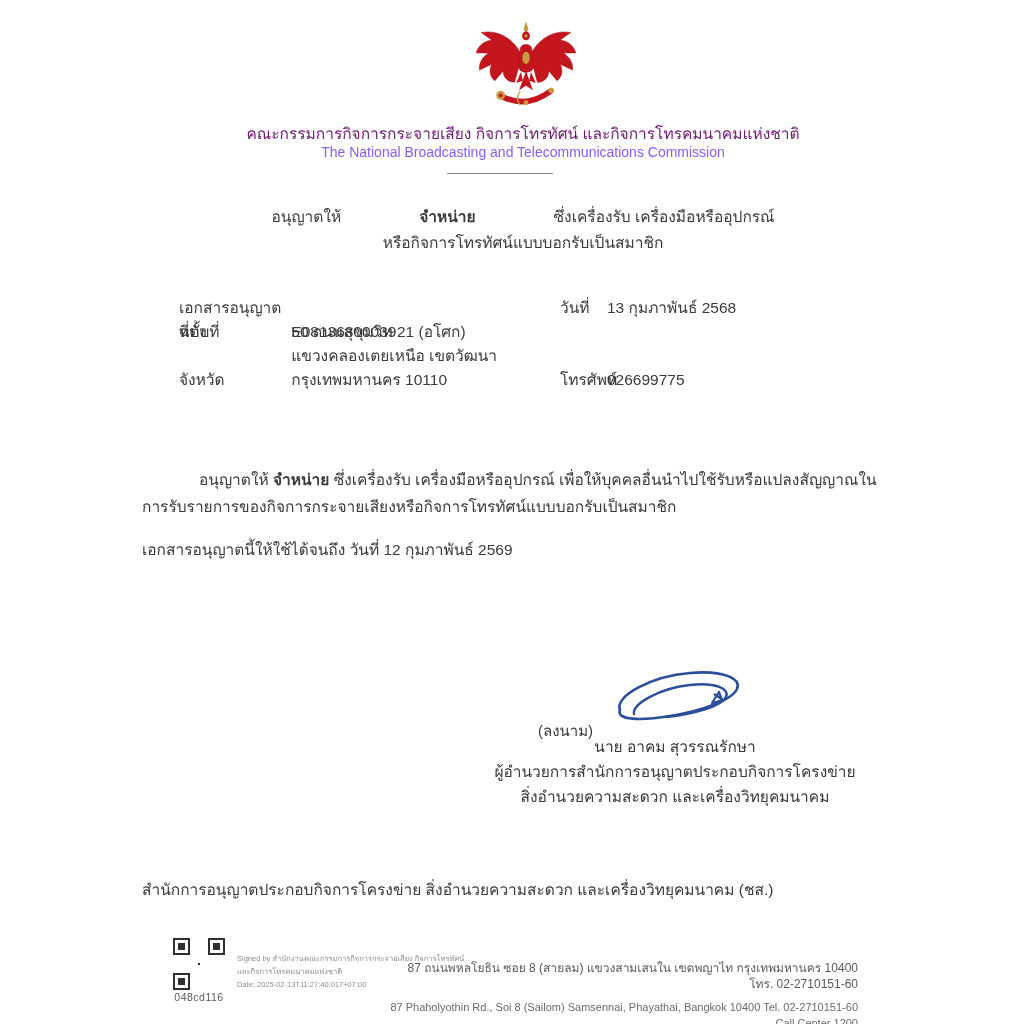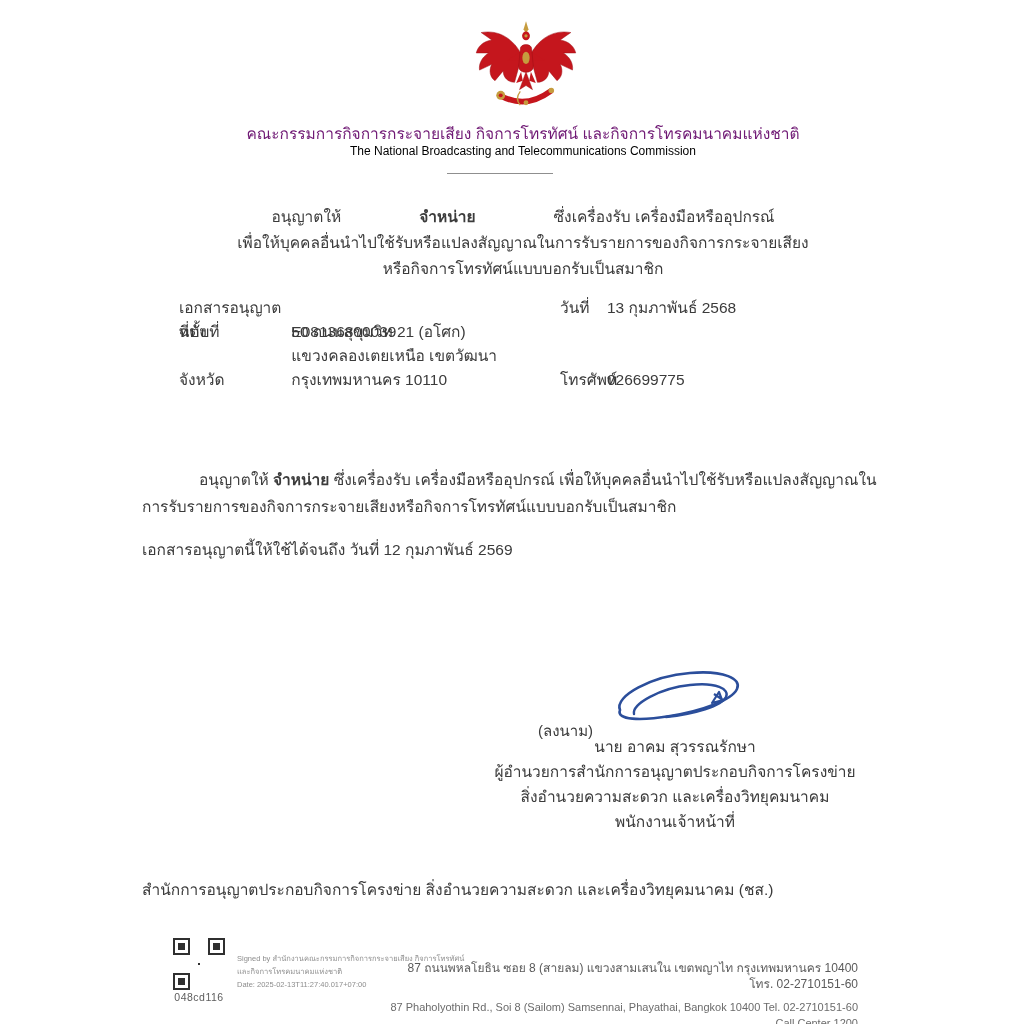--- a/index.html
+++ b/index.html
@@ -8,21 +8,21 @@
     font-family:"Liberation Sans","DejaVu Sans",sans-serif;
     color:#3b3b3b;
     position:relative;
     overflow:hidden;
   }
   .abs { position:absolute; }
 
   
   .emblem { left:473px; top:16px; width:106px; height:100px; }
   .org-th { left:23px; top:121px; width:1000px; text-align:center; font-size:15.5px; color:#701a75; }
-  .org-en { left:23px; top:144px; width:1000px; text-align:center; font-size:12px; color:#000000; }
+  .org-en { left:23px; top:144px; width:1000px; text-align:center; font-size:14px; color:#8b5cf6; }
   .rule   { left:447px; top:173px; width:106px; border-top:1px solid #8f8f8f; height:0; }
 
   
   .intro { left:23px; top:204px; width:1000px; text-align:center; font-size:15.5px; line-height:26px; }
   .intro-line1 { display:flex; justify-content:center; align-items:baseline; }
   .intro-line1 .mid { font-weight:bold; margin:0 78px; }
 
   
   .fields { left:179px; top:296px; width:720px; font-size:15.5px; }
   .frow { position:relative; height:24px; line-height:24px; }
@@ -90,21 +90,20 @@
 <div class="abs org-th">คณะกรรมการกิจการกระจายเสียง กิจการโทรทัศน์ และกิจการโทรคมนาคมแห่งชาติ</div>
 <div class="abs org-en">The National Broadcasting and Telecommunications Commission</div>
 <div class="abs rule"></div>
 
 <div class="abs intro">
   <div class="intro-line1">
     <span>อนุญาตให้</span>
     <span class="mid">จำหน่าย</span>
     <span>ซึ่งเครื่องรับ เครื่องมือหรืออุปกรณ์</span>
   </div>
-  <div>เพื่อให้บุคคลอื่นนำไปใช้รับหรือแปลงสัญญาณในการรับรายการของกิจการกระจายเสียง</div>
   <div>หรือกิจการโทรทัศน์แบบบอกรับเป็นสมาชิก</div>
 </div>
 
 <div class="abs fields">
   <div class="frow">
     <span class="flabel">เอกสารอนุญาตฉบับที่</span>
     <span>E08136800039</span>
     <span class="fright-label">วันที่</span>
     <span class="fright-value">13 กุมภาพันธ์ 2568</span>
   </div>
@@ -136,21 +135,20 @@
     <path d="M26 48 C24 38 52 22 82 19 C108 16 122 23 118 31 C114 40 86 48 58 51" fill="none" stroke="#2b4e9b" stroke-width="2.4" stroke-linecap="round"></path>
     <path d="M106 28 l9 6 -11 3 7 -11 3 8" fill="none" stroke="#2b4e9b" stroke-width="2.2" stroke-linejoin="round"></path>
   </svg>
 </div>
 <div class="abs sig-label">(ลงนาม)</div>
 
 <div class="abs sig-block">
   <div>นาย อาคม สุวรรณรักษา</div>
   <div>ผู้อำนวยการสำนักการอนุญาตประกอบกิจการโครงข่าย</div>
   <div>สิ่งอำนวยความสะดวก และเครื่องวิทยุคมนาคม</div>
-  <div>พนักงานเจ้าหน้าที่</div>
 </div>
 
 <div class="abs dept-note">สำนักการอนุญาตประกอบกิจการโครงข่าย สิ่งอำนวยความสะดวก และเครื่องวิทยุคมนาคม (ชส.)</div>
 
 <div class="abs qr">
   <svg viewBox="0 0 42 42" shape-rendering="crispEdges" fill="#2f2f2f">
 
     <path d="M0 0 h14 v14 h-14 Z M2 2 v10 h10 v-10 Z" fill-rule="evenodd"></path>
     <rect x="4" y="4" width="6" height="6"></rect>
     <path d="M28 0 h14 v14 h-14 Z M30 2 v10 h10 v-10 Z" fill-rule="evenodd"></path>

